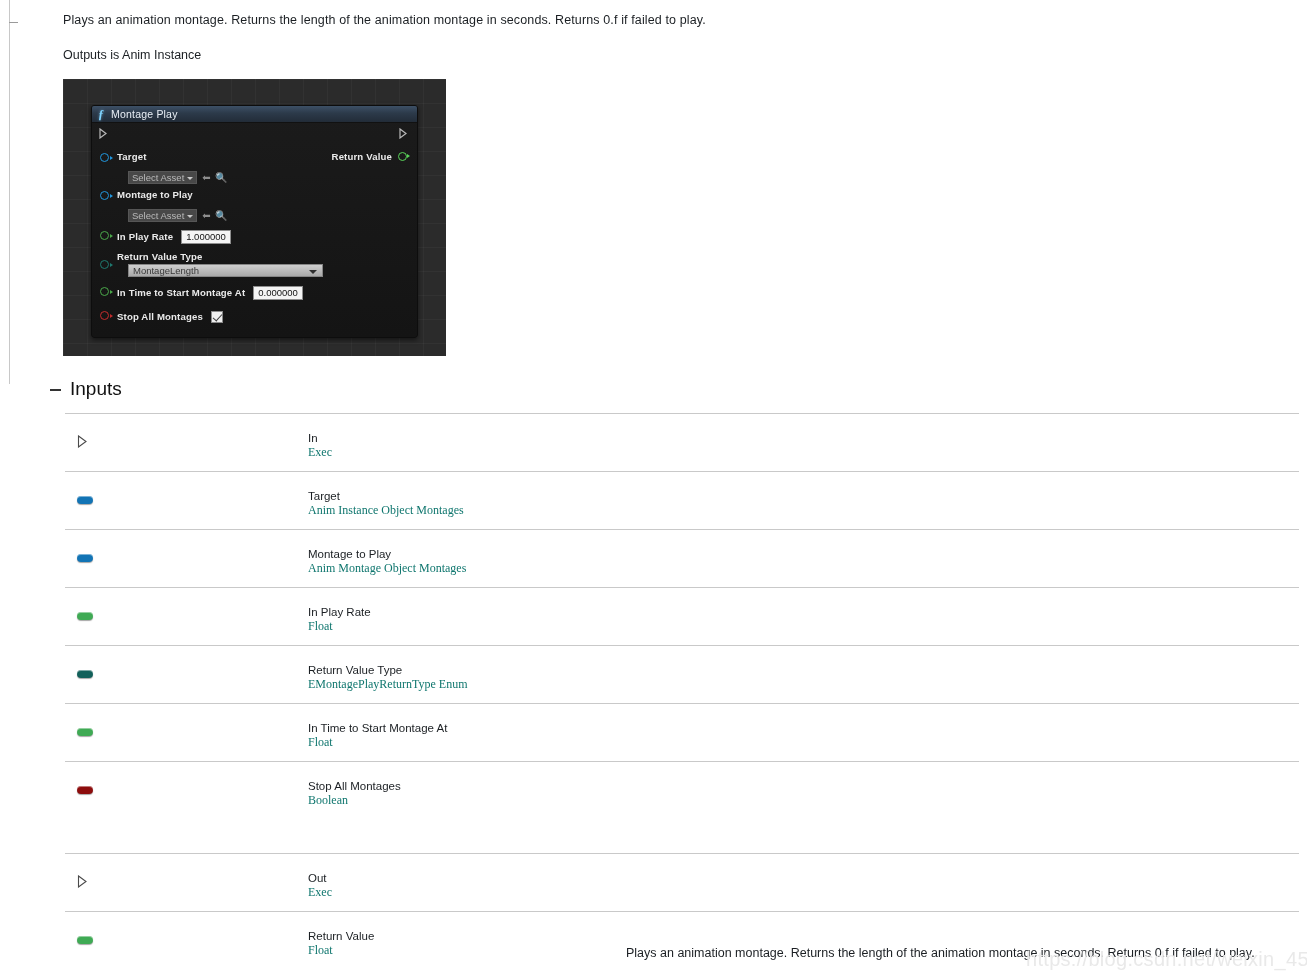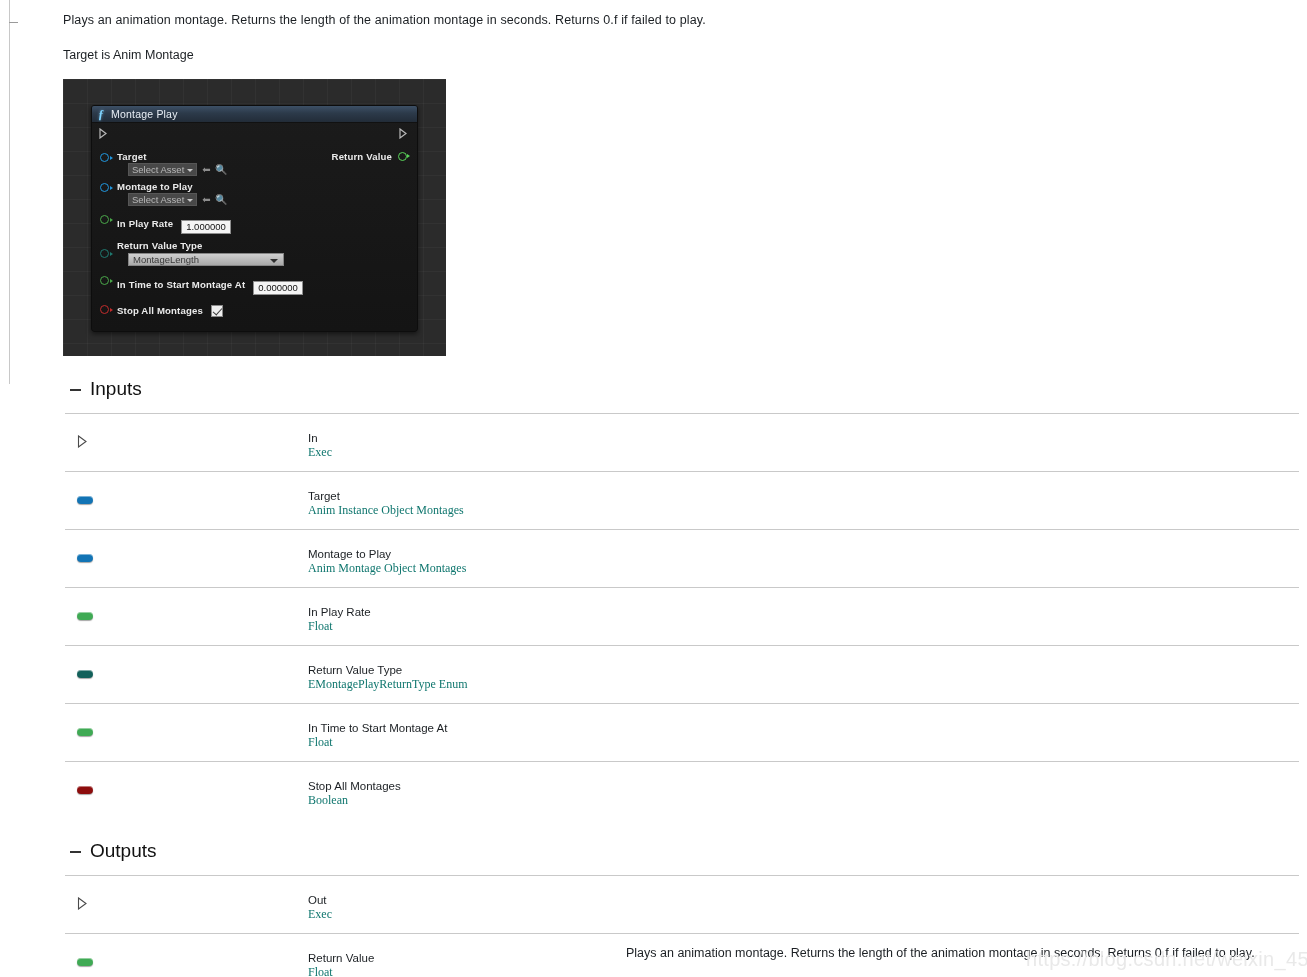--- a/index.html
+++ b/index.html
@@ -164,21 +164,21 @@
   .pin-dot-right::after {
     content: "";
     position: absolute;
     left: 8px; top: 1px;
     width: 0; height: 0;
     border-left: 3.5px solid currentColor;
     border-top: 2.5px solid transparent;
     border-bottom: 2.5px solid transparent;
   }
 
-  .asset-row { display: flex; align-items: center; gap: 5px; margin-top: 1px; margin-left: 11px; }
+  .asset-row { display: flex; align-items: center; gap: 5px; margin-top: 9px; margin-left: 11px; }
   .asset-box {
     background: #484848;
     border: 1px solid #565656;
     color: #b9b9b9;
     font-size: 9.5px;
     padding: 0 12px 0 3px;
     height: 13px;
     line-height: 12px;
     position: relative;
     min-width: 69px;
@@ -196,28 +196,27 @@
     display: inline-block;
     background: #f4f4f4;
     border: 1px solid #8e8e8e;
     color: #121212;
     font-size: 9.5px;
     line-height: 12px;
     height: 14px;
     padding: 0 4px;
     margin-left: 8px;
     vertical-align: middle;
-    margin-top: 8px;
   }
   .inline-row { display: flex; align-items: center; }
 
   .combo-box {
     margin-top: 2px;
     margin-left: 11px;
-    width: 156px;
+    width: 195px;
     height: 13px;
     background: linear-gradient(to bottom, #cfcfcf, #a9a9a9);
     border: 1px solid #868686;
     position: relative;
     color: #3a3a3a;
     font-size: 9.5px;
     line-height: 12px;
     padding-left: 4px;
   }
   .combo-box .caret {
@@ -249,21 +248,21 @@
   
   .section {
     position: absolute;
     left: 0;
     width: 1307px;
   }
   .section-head {
     display: flex;
     align-items: center;
     gap: 9px;
-    padding-left: 70px;
+    padding-left: 50px;
     font-size: 19px;
     color: #111;
     font-weight: normal;
   }
   .collapse-toggle {
     width: 11px;
     height: 2px;
     background: #333;
     display: inline-block;
     margin-top: 2px;
@@ -334,21 +333,21 @@
 </head>
 <body>
 
 <div class="page">
 
   <div class="gutter-rule">
     <div class="gutter-tick"></div>
   </div>
 
   <div class="intro">Plays an animation montage. Returns the length of the animation montage in seconds. Returns 0.f if failed to play.</div>
-  <div class="target-is">Target is Anim Montage</div>
+  <div class="target-is">Outputs is Anim Instance</div>
 
   <div class="bp-canvas">
     <div class="bp-node">
 
       <div class="bp-title">
         <span class="bp-fx">ƒ</span>
         <span class="bp-title-text">Montage Play</span>
       </div>
 
       <div class="bp-execrow">
@@ -500,24 +499,20 @@
         <div class="row-text">
           <div class="row-name">Stop All Montages</div>
           <div class="row-type">Boolean</div>
         </div>
       </div>
 
     </div>
   </div>
 
   <div class="section" style="top:840px;">
-    <div class="section-head">
-      <span class="collapse-toggle"></span>
-      <span>Outputs</span>
-    </div>
     <div class="rows">
 
       <div class="row">
         <span class="row-exec">
           <svg width="11" height="13" viewBox="0 0 11 13">
               <path d="M1.5 1 L9 6.5 L1.5 12 Z" fill="none" stroke="#4a4a4a" stroke-width="1.1"></path>
             </svg>
         </span>
         <div class="row-text">
           <div class="row-name">Out</div>

